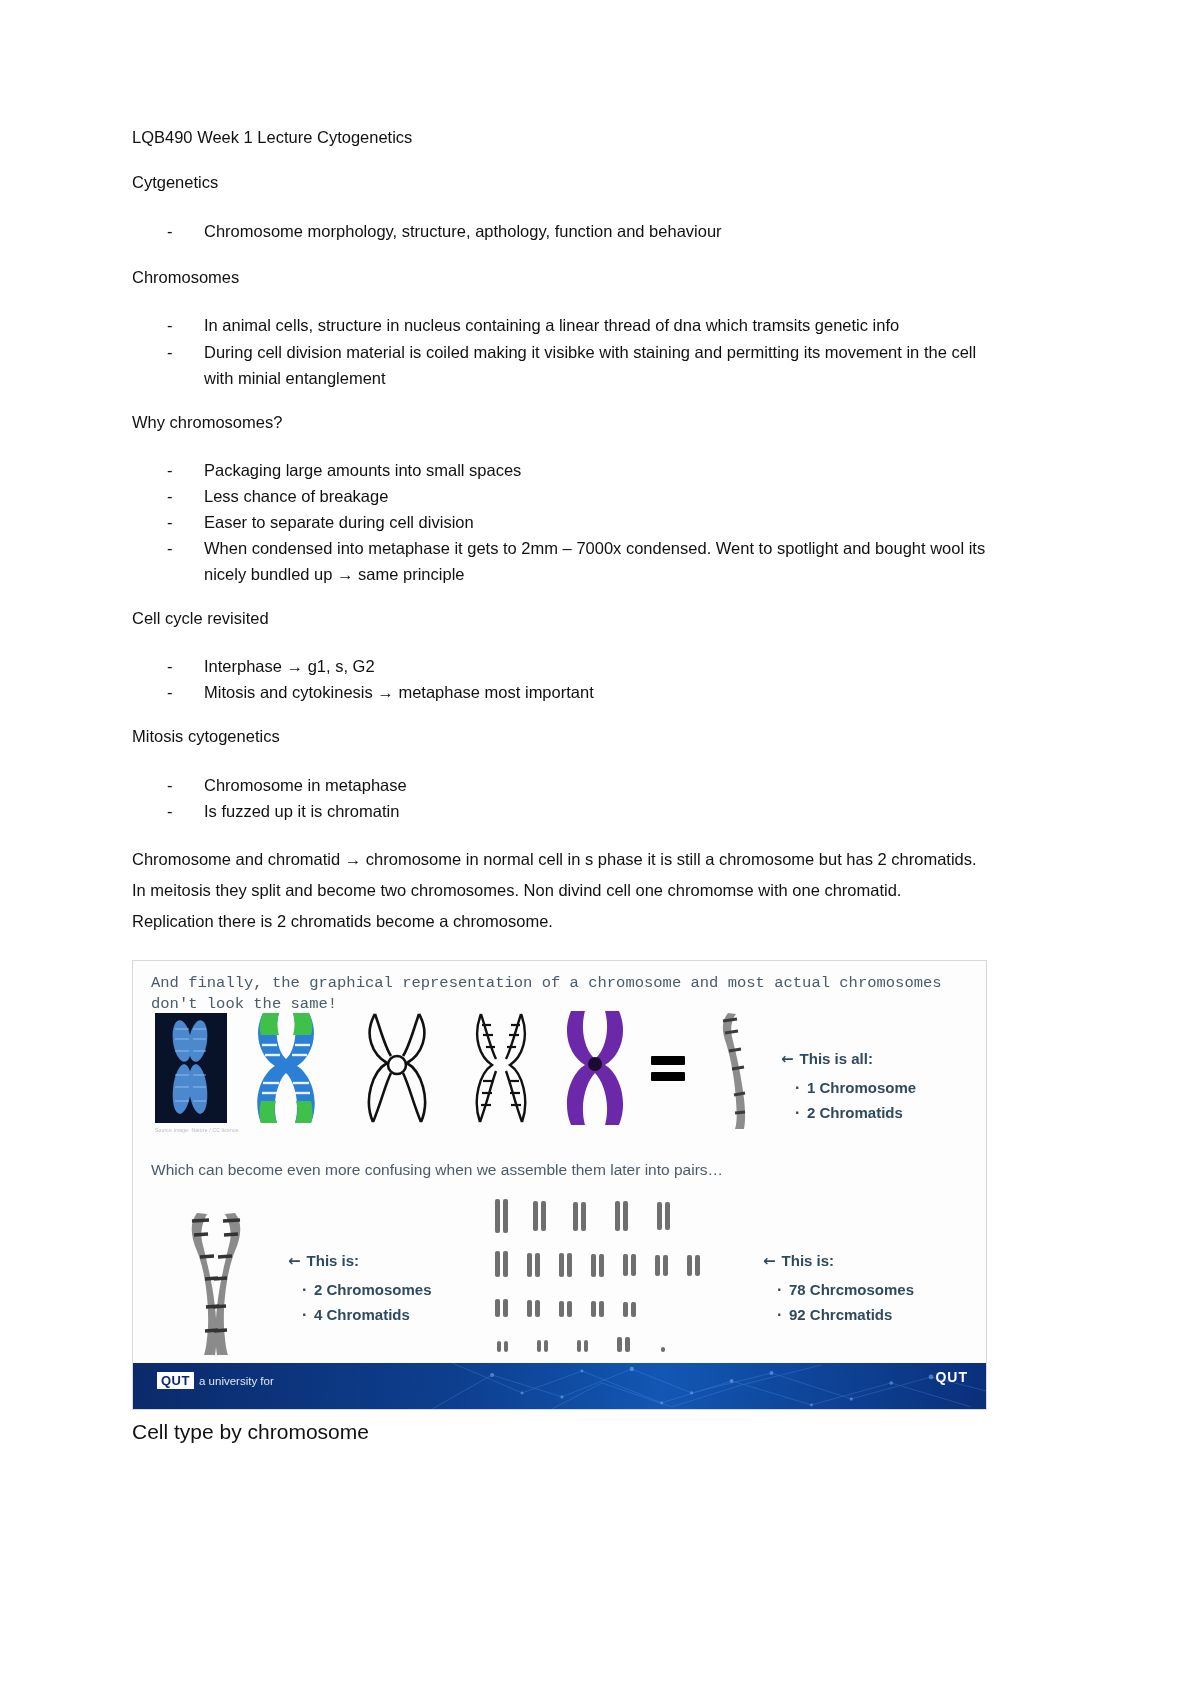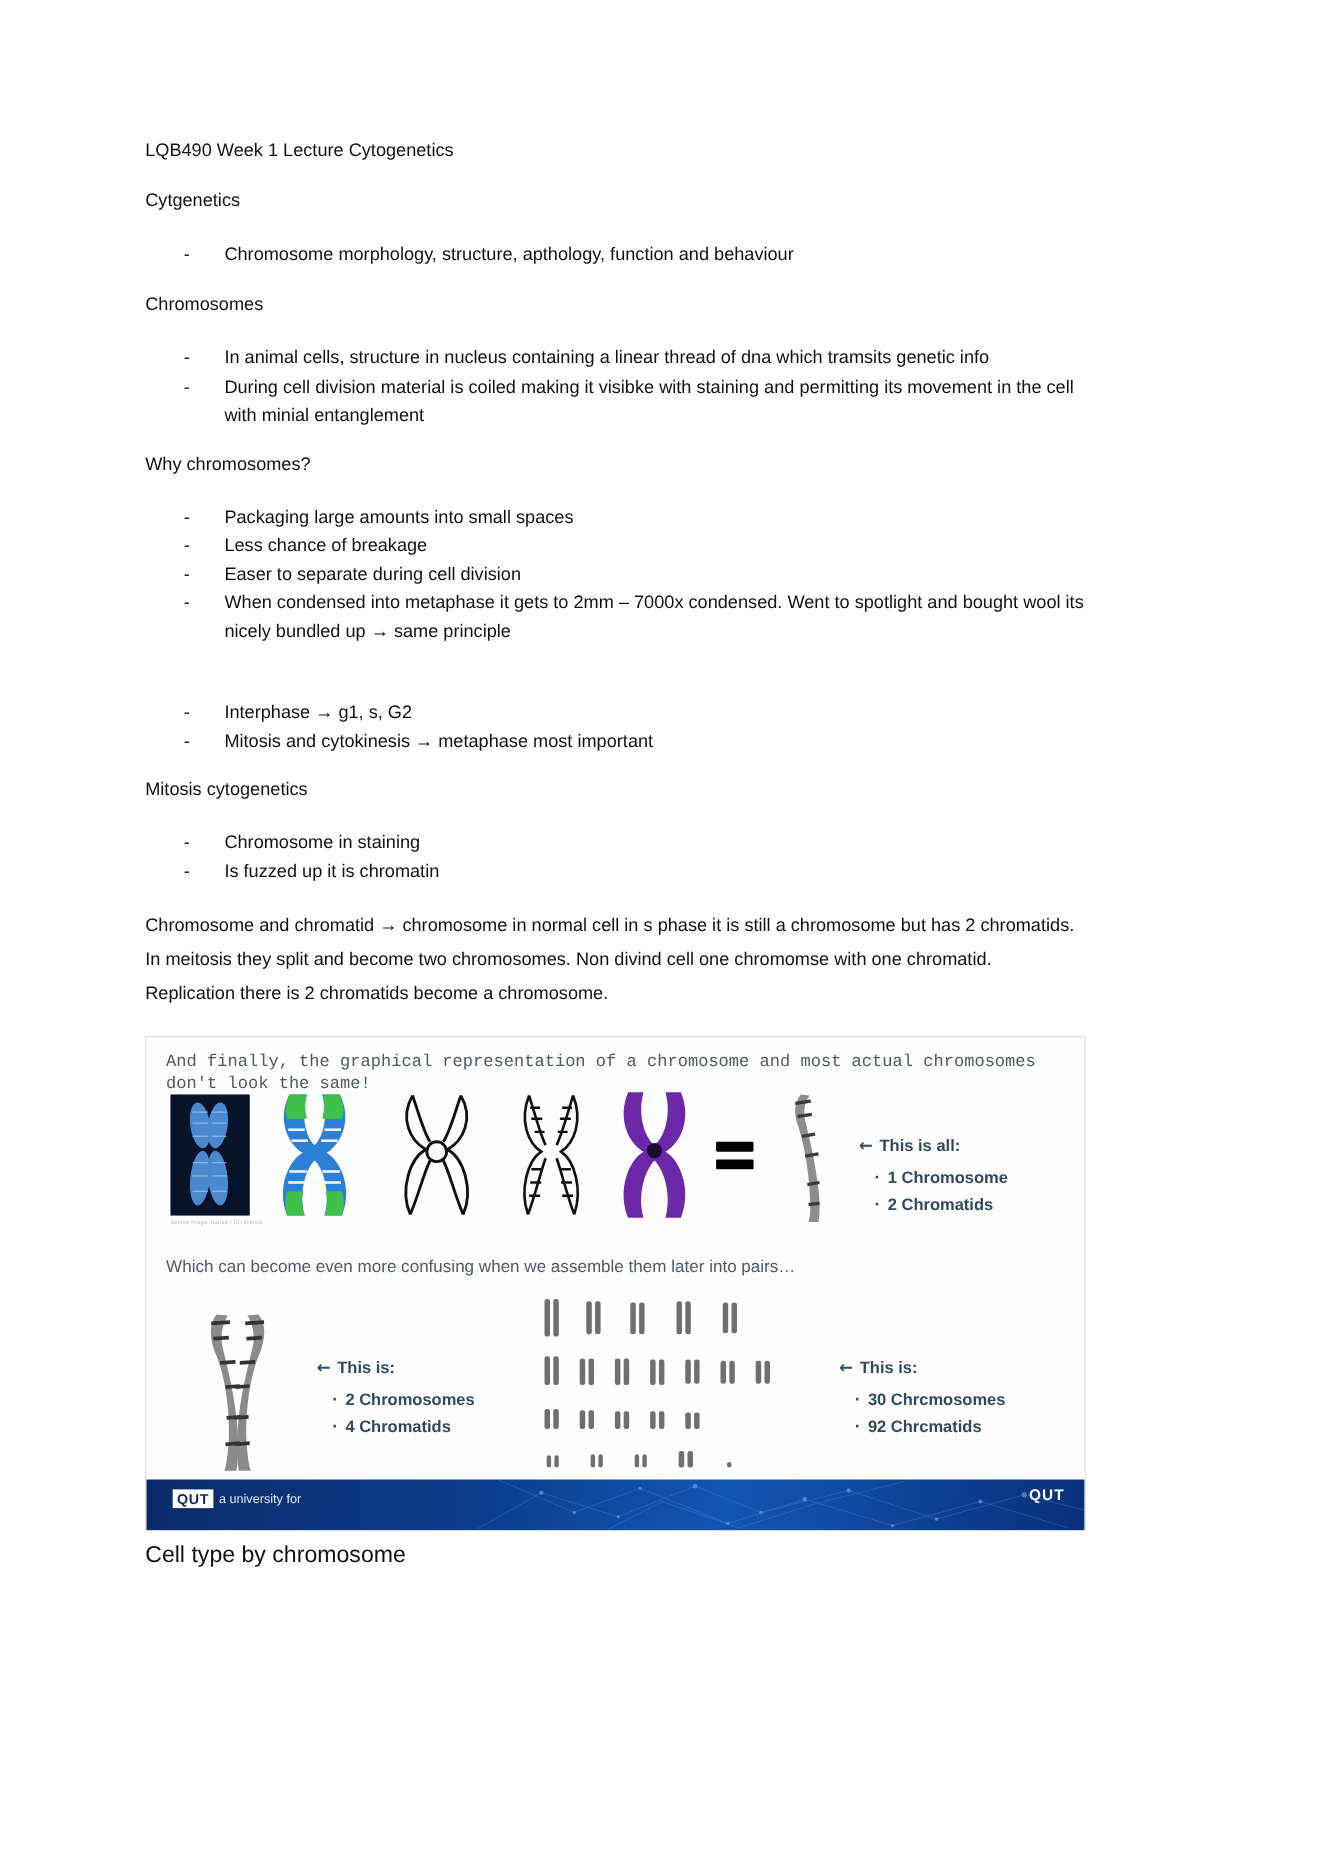--- a/index.html
+++ b/index.html
@@ -237,31 +237,32 @@
   <div class="heading">Why chromosomes?</div>
   <div style="height:26px"></div>
   <ul class="bullets" style="max-width:855px">
     <li><span class="dash">-</span><span>Packaging large amounts into small spaces</span></li>
     <li><span class="dash">-</span><span>Less chance of breakage</span></li>
     <li><span class="dash">-</span><span>Easer to separate during cell division</span></li>
     <li><span class="dash">-</span><span>When condensed into metaphase it gets to 2mm – 7000x condensed. Went to spotlight and bought wool its nicely bundled up → same principle</span></li>
   </ul>
   <div style="height:22px"></div>
 
+  <div class="heading">Cell cycle revisited</div>
   <div style="height:26px"></div>
   <ul class="bullets">
     <li><span class="dash">-</span><span>Interphase → g1, s, G2</span></li>
     <li><span class="dash">-</span><span>Mitosis and cytokinesis → metaphase most important</span></li>
   </ul>
   <div style="height:22px"></div>
 
   <div class="heading">Mitosis cytogenetics</div>
   <div style="height:26px"></div>
   <ul class="bullets">
-    <li><span class="dash">-</span><span>Chromosome in staining</span></li>
+    <li><span class="dash">-</span><span>Chromosome in metaphase</span></li>
     <li><span class="dash">-</span><span>Is fuzzed up it is chromatin</span></li>
   </ul>
   <div style="height:20px"></div>
 
   <p class="para">Chromosome and chromatid → chromosome in normal cell in s phase it is still a chromosome but has 2 chromatids. In meitosis they split and become two chromosomes. Non divind cell one chromomse with one chromatid. Replication there is 2 chromatids become a chromosome.</p>
 
   <div class="slide">
     <div class="slide-inner">
 
       <div class="slide-text-top">And finally, the graphical representation of a chromosome and most actual chromosomes don't look the same!</div>
@@ -523,21 +524,21 @@
               </g>
           </g>
         </svg>
       </div>
 
       <div class="callout" style="left:630px; top:288px;">
         <div class="c-title">
           <span class="c-arrow">←</span><span>This is:</span>
         </div>
         <ul>
-          <li>30 Chrcmosomes</li>
+          <li>78 Chrcmosomes</li>
           <li>92 Chrcmatids</li>
         </ul>
       </div>
 
       <div class="footer-band">
         <svg class="net" viewBox="0 0 855 46" preserveAspectRatio="none">
           <g stroke="#5b9bf0" stroke-width="0.7" opacity="0.7" fill="none">
             <path d="M300 46 L360 12 L430 34 L500 6 L560 30 L640 10 L720 36 L800 14 L855 28"></path>
             <path d="M320 0 L390 30 L450 8 L530 40 L600 18 L680 42 L760 20 L840 44"></path>
             <path d="M420 46 L470 20 L540 44 L610 22 L690 2"></path>

